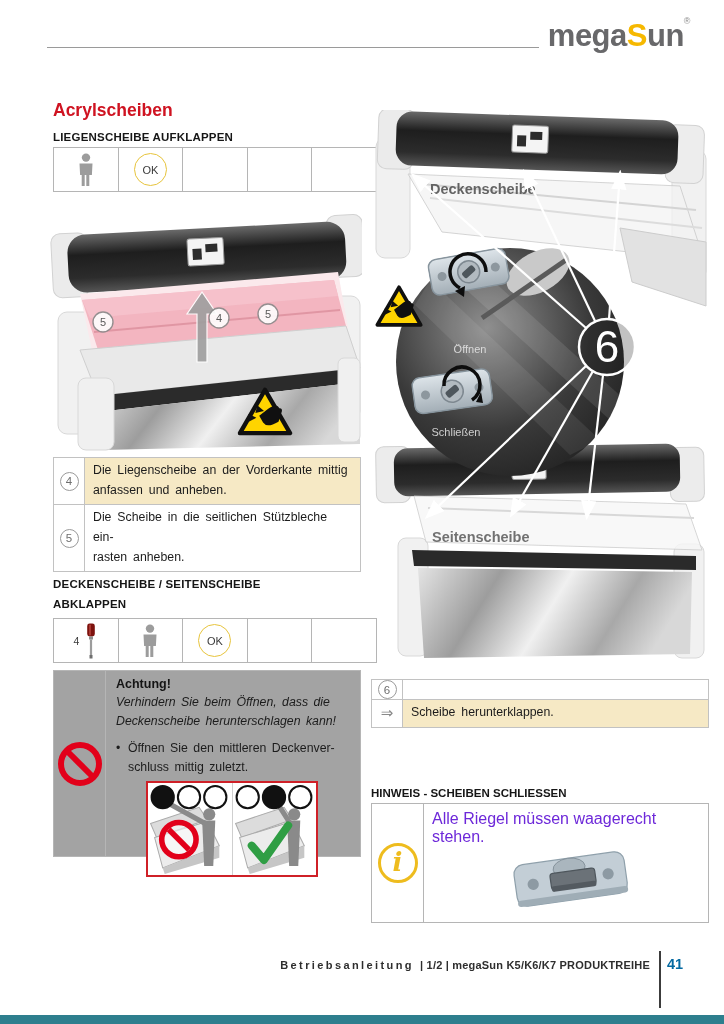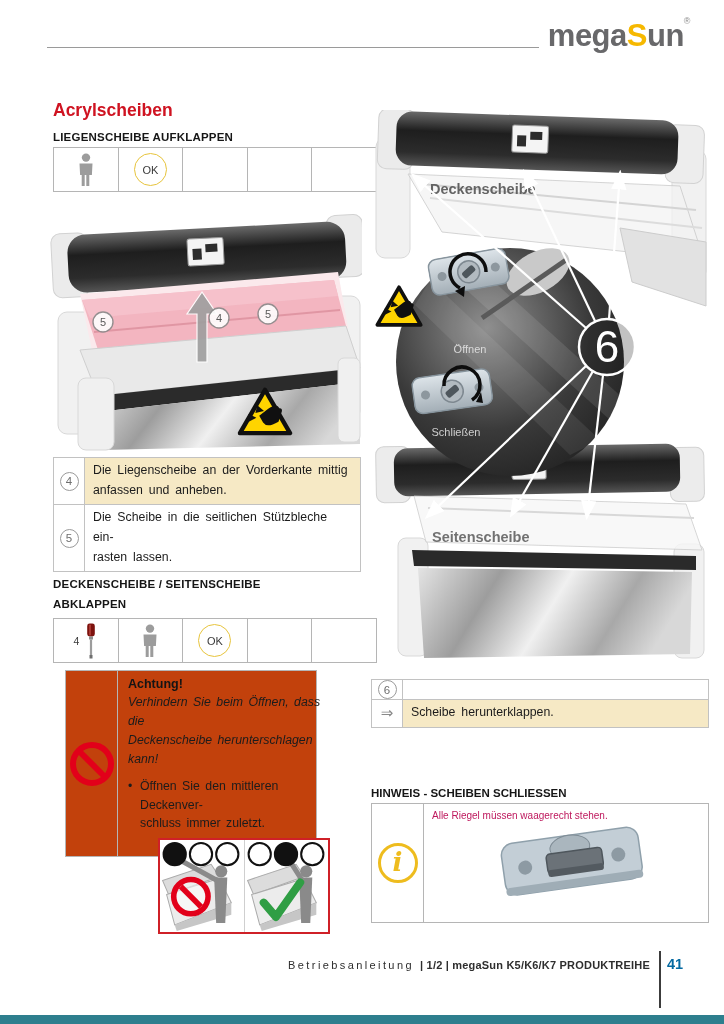--- a/index.html
+++ b/index.html
@@ -26,46 +26,46 @@
 
   .steps-table { position:absolute; width:308px; border:1px solid #c2c2c2; background:#fff; }
   .step-row { display:flex; border-bottom:1px solid #c2c2c2; }
   .step-row:last-child { border-bottom:none; }
   .step-num { width:31px; flex:0 0 31px; border-right:1px solid #c2c2c2; display:flex; align-items:center; justify-content:center; background:#fff; }
   .circ-num { width:19px; height:19px; border:1.2px solid #9a9a9a; border-radius:50%; color:#6e6e6e; font-size:11.5px; display:flex; align-items:center; justify-content:center; }
   .arrow-glyph { font-size:15px; color:#8a8a8a; }
   .step-text { flex:1; padding:3px 8px 4px 8px; font-size:12.3px; line-height:1.6; color:#1c1c1c; white-space:pre-line; word-spacing:2.5px; }
   .hl { background:#f6e9c5; }
 
-  .warn-box { position:absolute; left:65px; top:670px; width:252px; height:187px; border:1px solid #b5b5b5; display:flex; background:#c2410c; }
+  .warn-box { position:absolute; left:53px; top:670px; width:308px; height:187px; border:1px solid #b5b5b5; display:flex; background:#a3a3a3; }
   .warn-left { width:52px; flex:0 0 52px; border-right:1px solid #b5b5b5; display:flex; align-items:center; justify-content:center; }
   .warn-content { flex:1; padding:6px 8px 6px 10px; }
   .warn-title { font-size:12.5px; font-weight:bold; color:#141414; margin-bottom:2px; }
   .warn-body { font-size:12.3px; line-height:1.55; color:#1c1c1c; white-space:pre-line; word-spacing:2px;font-style:italic; }
   .warn-bullet { display:flex; margin-top:8px; font-size:12.3px; line-height:1.5; color:#1c1c1c; }
   .warn-bullet .marker { width:12px; flex:0 0 12px; }
   .warn-bullet-text { white-space:pre-line; word-spacing:2px; }
   .warn-figure { margin:5px 0 0 30px; width:172px; height:96px; border:2.5px solid #cf2027; display:flex; background:#fff; }
   .warn-panel { flex:1; position:relative; }
   .warn-panel:first-child { border-right:1px solid #cfcfcf; }
 
   
   .right-fig { position:absolute; left:370px; top:110px; width:340px; height:562px; }
 
   .right-table { position:absolute; left:371px; top:679px; width:338px; border:1px solid #c2c2c2; background:#fff; }
   .hinweis-head { position:absolute; left:371px; top:787px; font-size:11.5px; font-weight:bold; color:#161616; }
   .info-box { position:absolute; left:371px; top:803px; width:338px; height:120px; border:1px solid #b5b5b5; display:flex; background:#fff; }
   .info-left { width:52px; flex:0 0 52px; border-right:1px solid #b5b5b5; display:flex; align-items:center; justify-content:center; }
   .info-ring { width:40px; height:40px; border:3px solid #eebc1e; border-radius:50%; display:flex; align-items:center; justify-content:center; font:bold italic 26px "DejaVu Serif", serif; color:#eebc1e; padding-bottom:3px; }
   .info-content { flex:1; padding:6px 8px; display:flex; flex-direction:column; align-items:center; }
-  .info-text { font-size:10px; color:#be185d; align-self:flex-start; margin-bottom:4px; }
+  .info-text { font-size:16px; color:#6d28d9; align-self:flex-start; margin-bottom:4px; }
 
   
   .footer-text { position:absolute; top:959px; left:0; width:650px; text-align:right; font-size:11px; color:#2e2e2e; }
-  .footer-text .spaced { letter-spacing:2.4px; font-weight:normal; }
+  .footer-text .spaced { letter-spacing:2.4px; font-weight:bold; }
   .footer-text .bold { font-weight:bold; letter-spacing:0.2px; }
   .footer-divider { position:absolute; left:659px; top:951px; width:1.5px; height:57px; background:#3c3c3c; }
   .page-num { position:absolute; left:667px; top:956px; font-size:14.5px; font-weight:bold; color:#0369a1; }
   .bottom-bar { position:absolute; left:0; bottom:0; width:724px; height:9px; background:#2e7f8e; }
 
   svg text { font-family:"Liberation Sans", sans-serif; }
 </style>
 </head>
 <body>
 
@@ -189,21 +189,21 @@
           <span class="circ-num">4</span>
         </div>
       <div class="step-text hl">Die Liegenscheibe an der Vorderkante mittig
 anfassen und anheben.</div>
     </div>
     <div class="step-row">
       <div class="step-num">
           <span class="circ-num">5</span>
         </div>
       <div class="step-text">Die Scheibe in die seitlichen Stützbleche ein-
-rasten lassen.</div>
+rasten anheben.</div>
     </div>
   </div>
 
   <div class="subhead" style="left:53px; top:578px;">DECKENSCHEIBE / SEITENSCHEIBE</div>
   <div class="subhead" style="left:53px; top:598px;">ABKLAPPEN</div>
 
   <div class="icon-row" style="top:618px;">
     <div class="icon-cell">
       <span class="tool-count">4</span>
       <svg width="14" height="36">
@@ -229,21 +229,21 @@
         <line x1="10" y1="10" x2="36" y2="36" stroke="#e2001a" stroke-width="6"></line>
       </svg>
     </div>
     <div class="warn-content">
       <div class="warn-title">Achtung!</div>
       <div class="warn-body">Verhindern Sie beim Öffnen, dass die
 Deckenscheibe herunterschlagen kann!</div>
       <div class="warn-bullet">
         <span class="marker">•</span>
         <span class="warn-bullet-text">Öffnen Sie den mittleren Deckenver-
-schluss immer zuletzt.</span>
+schluss mittig zuletzt.</span>
       </div>
       <div class="warn-figure">
         <div class="warn-panel">
           <svg width="82" height="91" viewBox="0 0 80 90">
             <polygon points="2,40 50,24 58,36 8,54" fill="#dcdcdc" stroke="#ababab"></polygon>
             <polygon points="6,54 58,38 70,62 14,84" fill="#ececec" stroke="#ababab"></polygon>
             <polygon points="14,84 70,62 70,74 16,90" fill="#c6c6c6"></polygon>
             <circle cx="60" cy="31" r="6" fill="#8a8a8a"></circle>
             <path d="M53,37 h13 l-2,45 h-9 z" fill="#8a8a8a"></path>
             <line x1="56" y1="40" x2="16" y2="18" stroke="#8a8a8a" stroke-width="5" stroke-linecap="round"></line>

